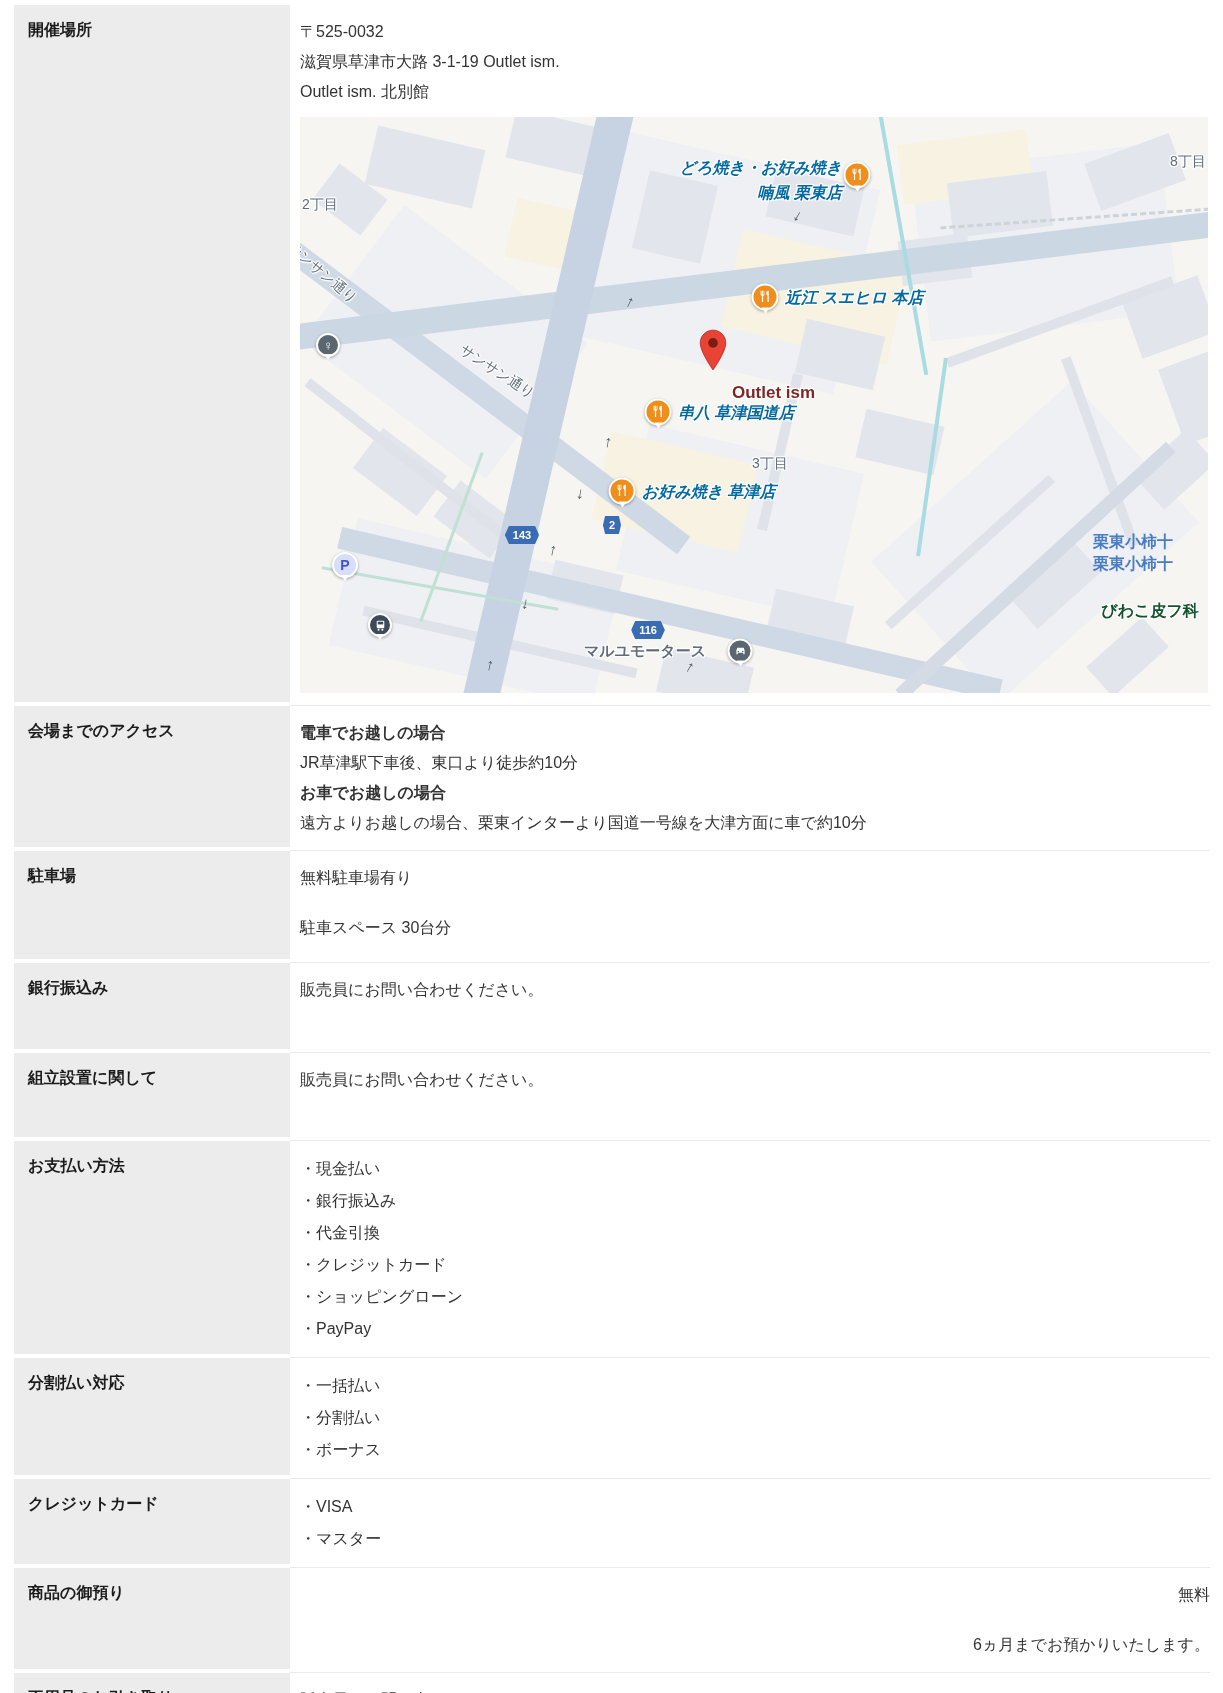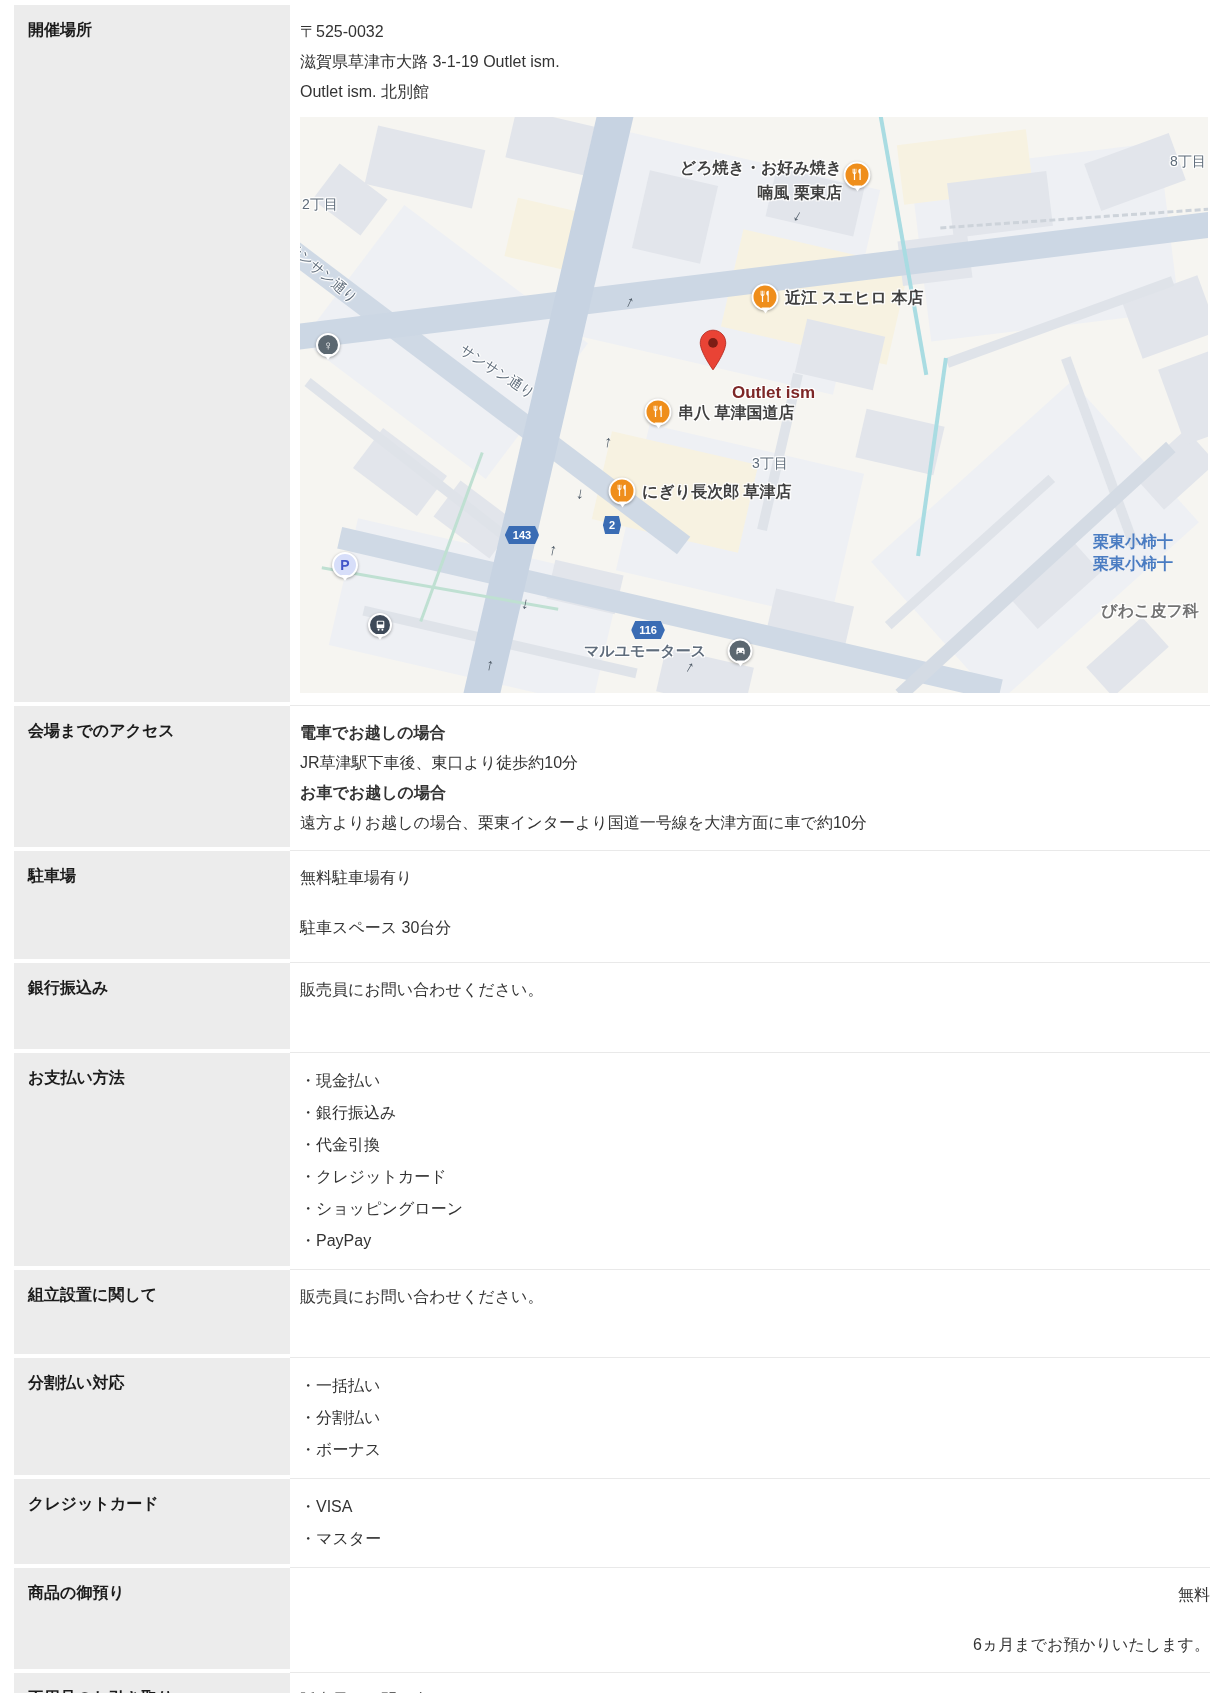--- a/index.html
+++ b/index.html
@@ -31,23 +31,23 @@
   .cream { background:#f7f2e1; z-index:1; }
   .b1 { background:#e2e5eb; z-index:2; }
   .ln { background:#dfe3e9; height:10px; z-index:3; }
   .road { background:#c7d3e2; z-index:4; }
   .stream { background:#a9dce2; z-index:5; }
   .creek { background:#bfe0d2; z-index:5; }
   .dash { border-top:3px dashed #cdd3da; z-index:5; }
   .arrow { color:#4e5a66; font-size:16px; font-weight:bold; z-index:6; line-height:1; }
   .halo { text-shadow:-1px -1px 0 #fff,1px -1px 0 #fff,-1px 1px 0 #fff,1px 1px 0 #fff,0 0 3px #fff,0 0 3px #fff; }
   .mlabel { font-size:14px; color:#5f6c7a; white-space:nowrap; z-index:7; }
-  .rlabel { font-size:16px; color:#404040; font-weight:bold; white-space:nowrap; z-index:7; }
+  .rlabel { font-size:16px; color:#0369a1; font-weight:bold; white-space:nowrap; z-index:7;font-style:italic; }
   .blabel { font-size:16px; color:#4a7cc2; font-weight:bold; white-space:nowrap; z-index:7; line-height:22px; }
-  .redlabel { font-size:16px; color:#737373; font-weight:bold; white-space:nowrap; z-index:7; }
+  .redlabel { font-size:16px; color:#14532d; font-weight:bold; white-space:nowrap; z-index:7; }
   .pinlabel { font-size:17px; color:#7d2727; font-weight:bold; white-space:nowrap; z-index:9;margin-top:44px; }
   .poi { width:27px; height:27px; border-radius:50%; background:#ef8e1b; border:2px solid #fff;
          box-shadow:0 1px 3px rgba(0,0,0,.35); display:flex; align-items:center; justify-content:center; z-index:8; }
   .poi:after { content:""; position:absolute; bottom:-9px; left:50%; margin-left:-4px;
                border:4px solid transparent; border-top:6px solid #fff; }
   .gpoi { background:#5b6770; }
   .ppoi { background:#d7def9; border:2px solid #fff; color:#4356c9; font-weight:bold; font-size:14px; }
   .buspoi { width:24px; height:24px; background:#3e4a59; }
   .shield { background:#3a6cb4; color:#fff; font-size:11px; font-weight:bold; padding:2px 8px;
             clip-path:polygon(12% 0,88% 0,100% 50%,88% 100%,12% 100%,0 50%);
@@ -174,21 +174,21 @@
                 </svg>
         </div>
         <div class="rlabel halo" style="left:378px;top:286px;z-index:7;">串八 草津国道店</div>
 
         <div class="poi ctr" style="left:322px;top:374px;">
           <svg width="15" height="15" viewBox="0 0 24 24">
                   <path fill="#fff" d="M11 2v6c0 1.1-.9 2-2 2v10H7V10c-1.1 0-2-.9-2-2V2h1.5v6H7.5V2H9v6h1V2h1z"></path>
                   <path fill="#fff" d="M17 2c-1.7 0-3 1.8-3 4 0 1.8.8 3.3 2 3.8V20h2V2h-1z"></path>
                 </svg>
         </div>
-        <div class="rlabel halo" style="left:342px;top:365px;z-index:7;">にぎり長次郎 草津店</div>
+        <div class="rlabel halo" style="left:342px;top:365px;z-index:7;">お好み焼き 草津店</div>
 
         <div class="poi gpoi ctr" style="left:28px;top:228px;width:24px;height:24px;">
           <span class="wsym">♀</span>
         </div>
 
         <div class="shield ctr" style="left:312px;top:408px;padding:2px 6px;">2</div>
         <div class="shield ctr" style="left:222px;top:418px;">143</div>
         <div class="shield ctr" style="left:348px;top:513px;">116</div>
 
         <div class="poi ppoi ctr" style="left:45px;top:448px;width:26px;height:26px;">P</div>
@@ -234,44 +234,44 @@
     <th class="lbl">駐車場</th>
     <td class="val" style="height:112px;">
       <p class="para">無料駐車場有り</p>
       <p class="para">駐車スペース 30台分</p>
     </td>
   </tr>
 
   <tr>
     <th class="lbl">銀行振込み</th>
     <td class="val" style="height:90px;">
+      <p class="para">販売員にお問い合わせください。</p>
+    </td>
+  </tr>
+
+  <tr>
+    <th class="lbl">組立設置に関して</th>
+    <td class="val" style="height:88px;">
       <p class="para">販売員にお問い合わせください。</p>
     </td>
   </tr>
 
   <tr>
     <th class="lbl">お支払い方法</th>
     <td class="val" style="height:200px;">
       <div class="li">・現金払い</div>
       <div class="li">・銀行振込み</div>
       <div class="li">・代金引換</div>
       <div class="li">・クレジットカード</div>
       <div class="li">・ショッピングローン</div>
       <div class="li">・PayPay</div>
     </td>
   </tr>
 
   <tr>
-    <th class="lbl">組立設置に関して</th>
-    <td class="val" style="height:88px;">
-      <p class="para">販売員にお問い合わせください。</p>
-    </td>
-  </tr>
-
-  <tr>
     <th class="lbl">分割払い対応</th>
     <td class="val" style="height:112px;">
       <div class="li">・一括払い</div>
       <div class="li">・分割払い</div>
       <div class="li">・ボーナス</div>
     </td>
   </tr>
 
   <tr>
     <th class="lbl">クレジットカード</th>

